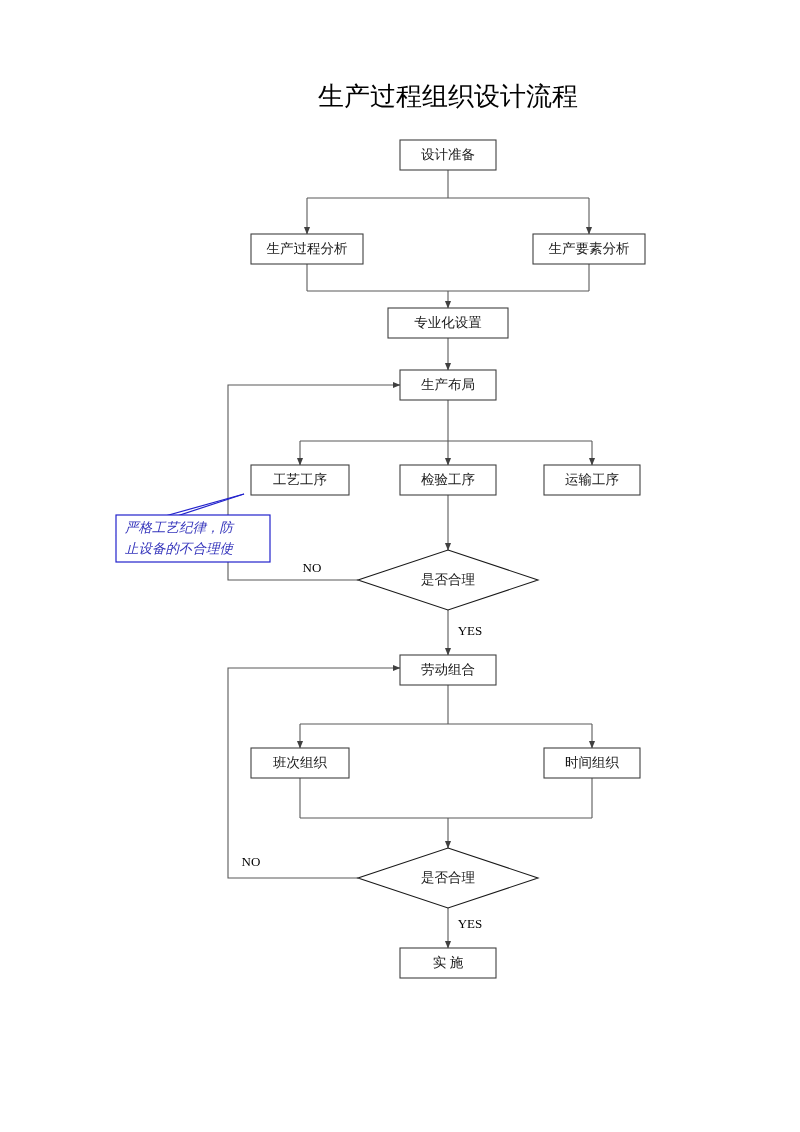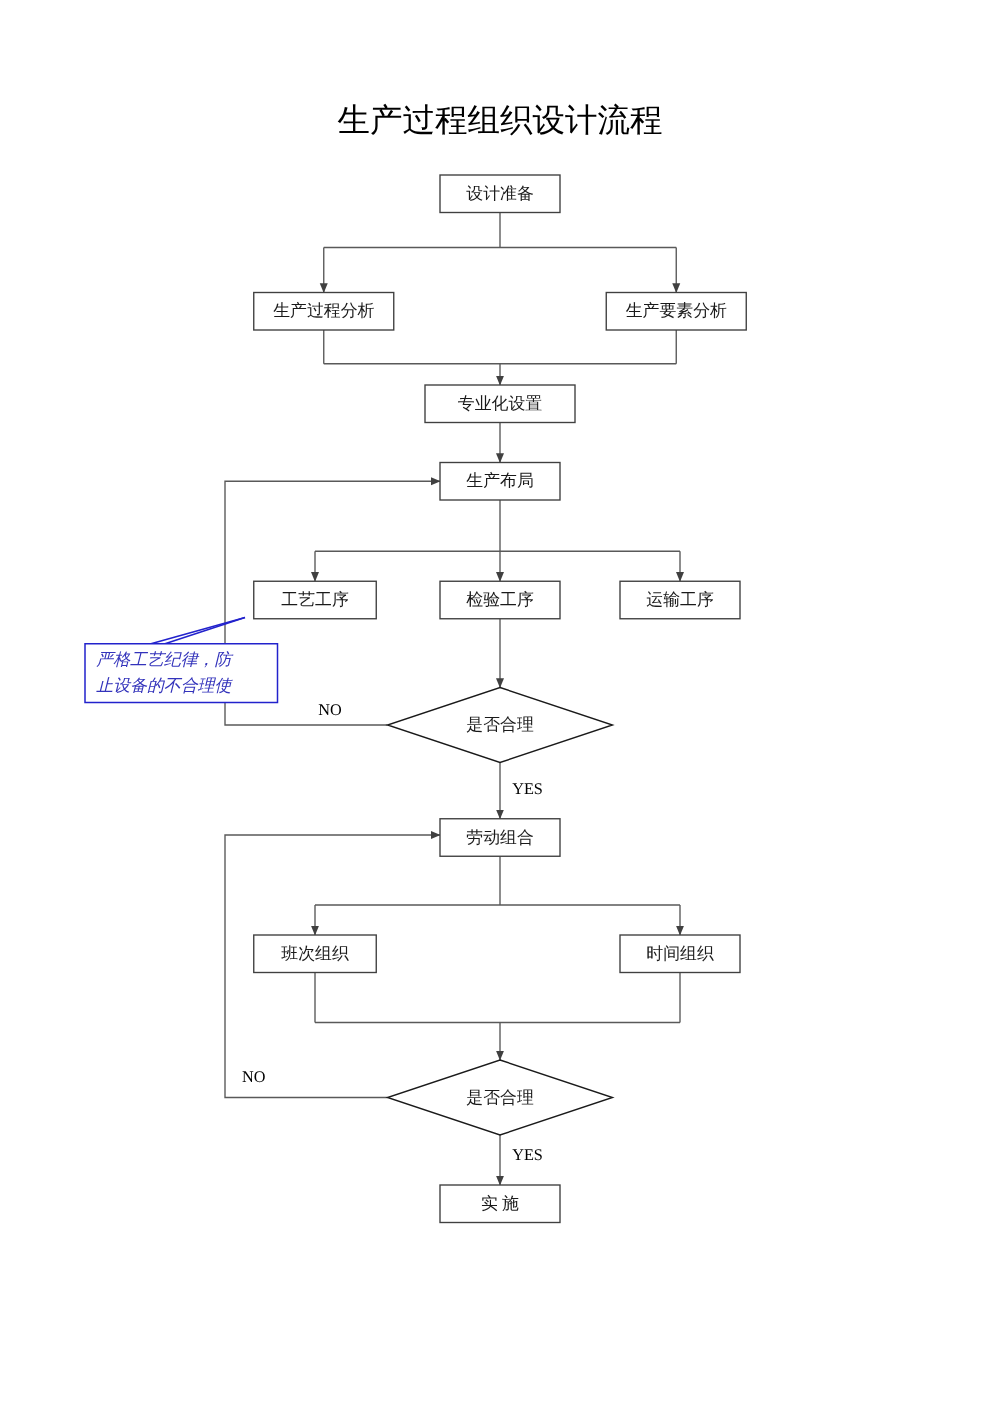--- a/index.html
+++ b/index.html
@@ -10,20 +10,21 @@
   body {
     width: 800px;
     height: 1132px;
     font-family: "Liberation Serif", "DejaVu Serif", serif;
     overflow: hidden;
   }
   #flow-root {
     position: relative;
     width: 697px;
     height: 1132px;
+    margin-left: 48px;
   }
   svg.flow-canvas {
     display: block;
     width: 800px;
     height: 1132px;
   }
   .doc-title {
     font-family: "Liberation Serif", "DejaVu Serif", serif;
     font-size: 26px;
     fill: #000000;

